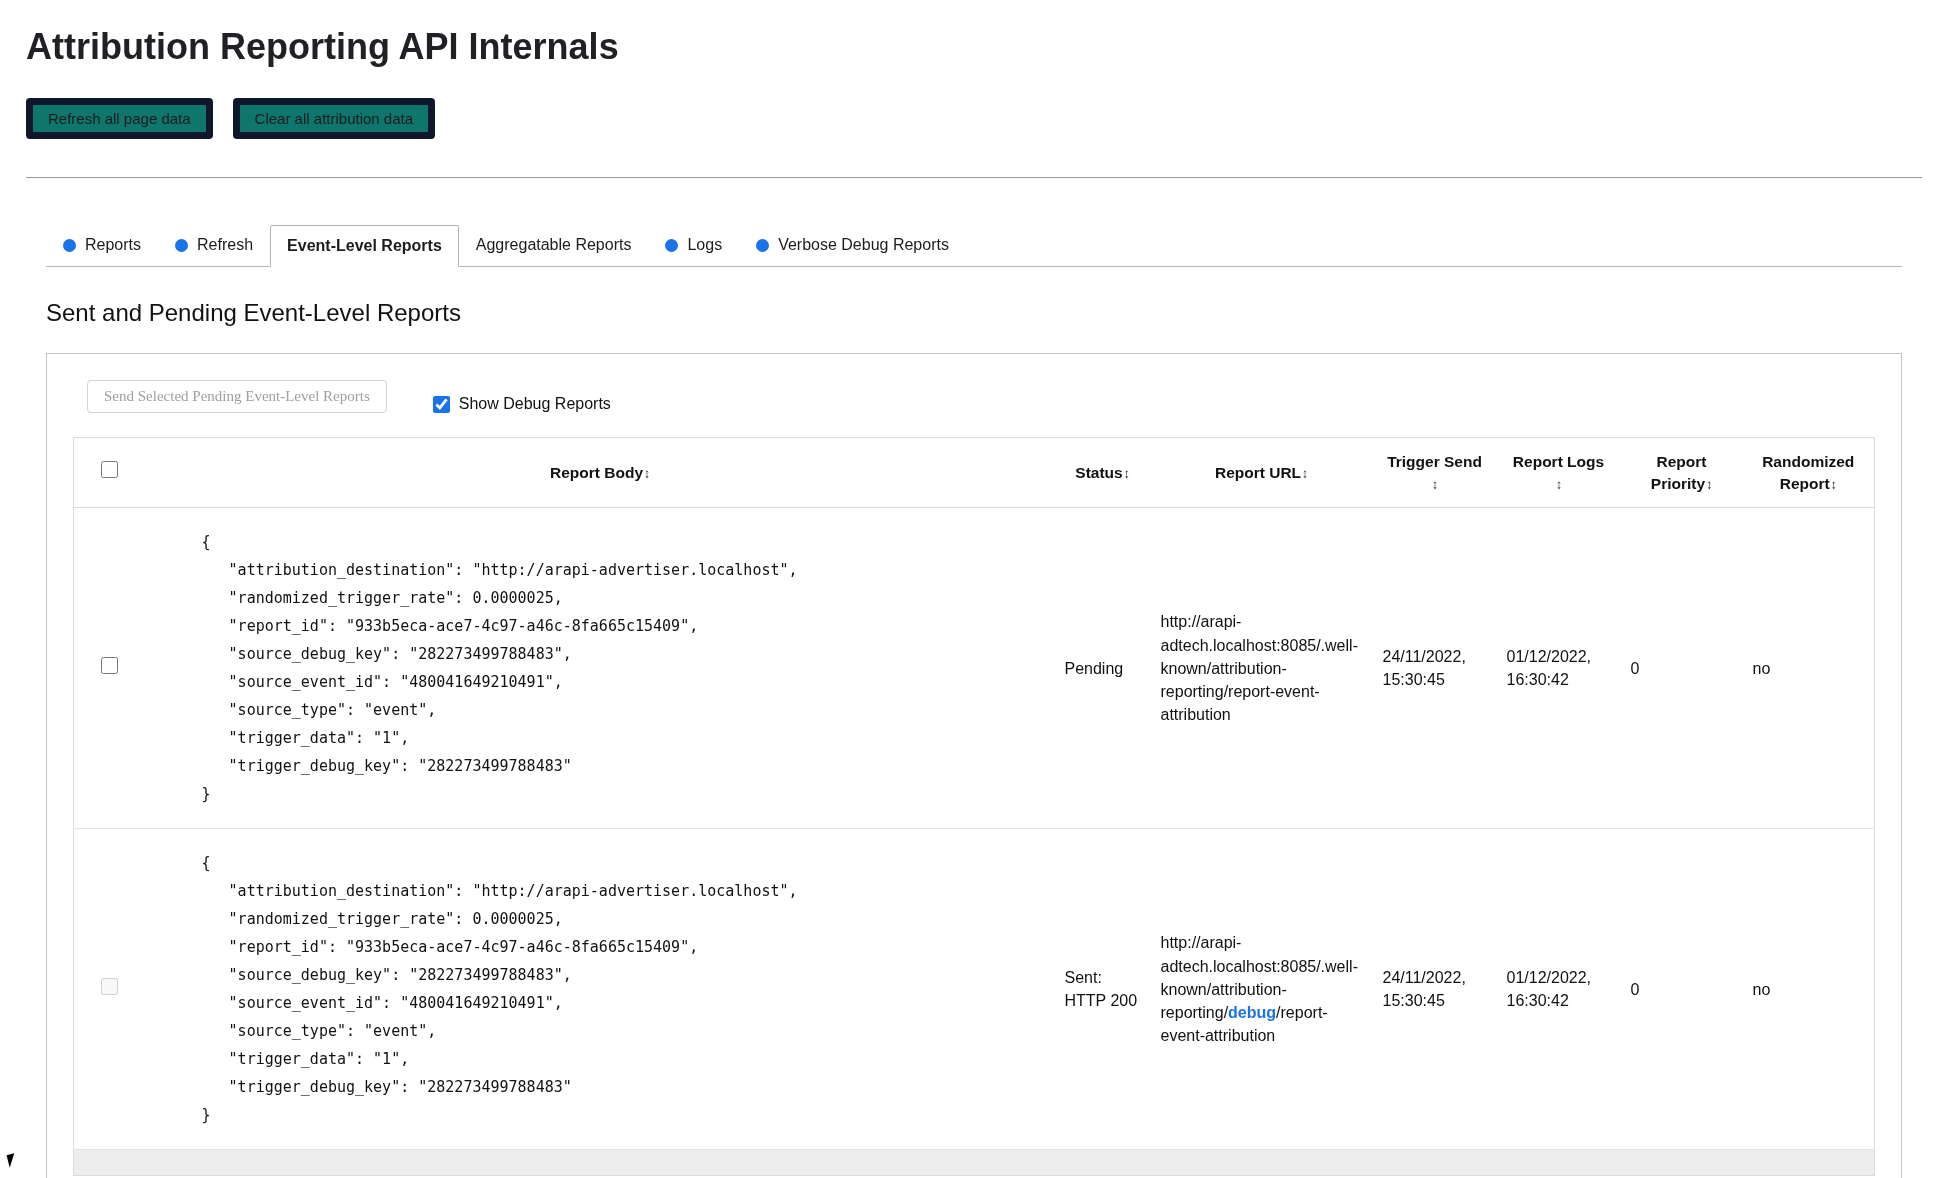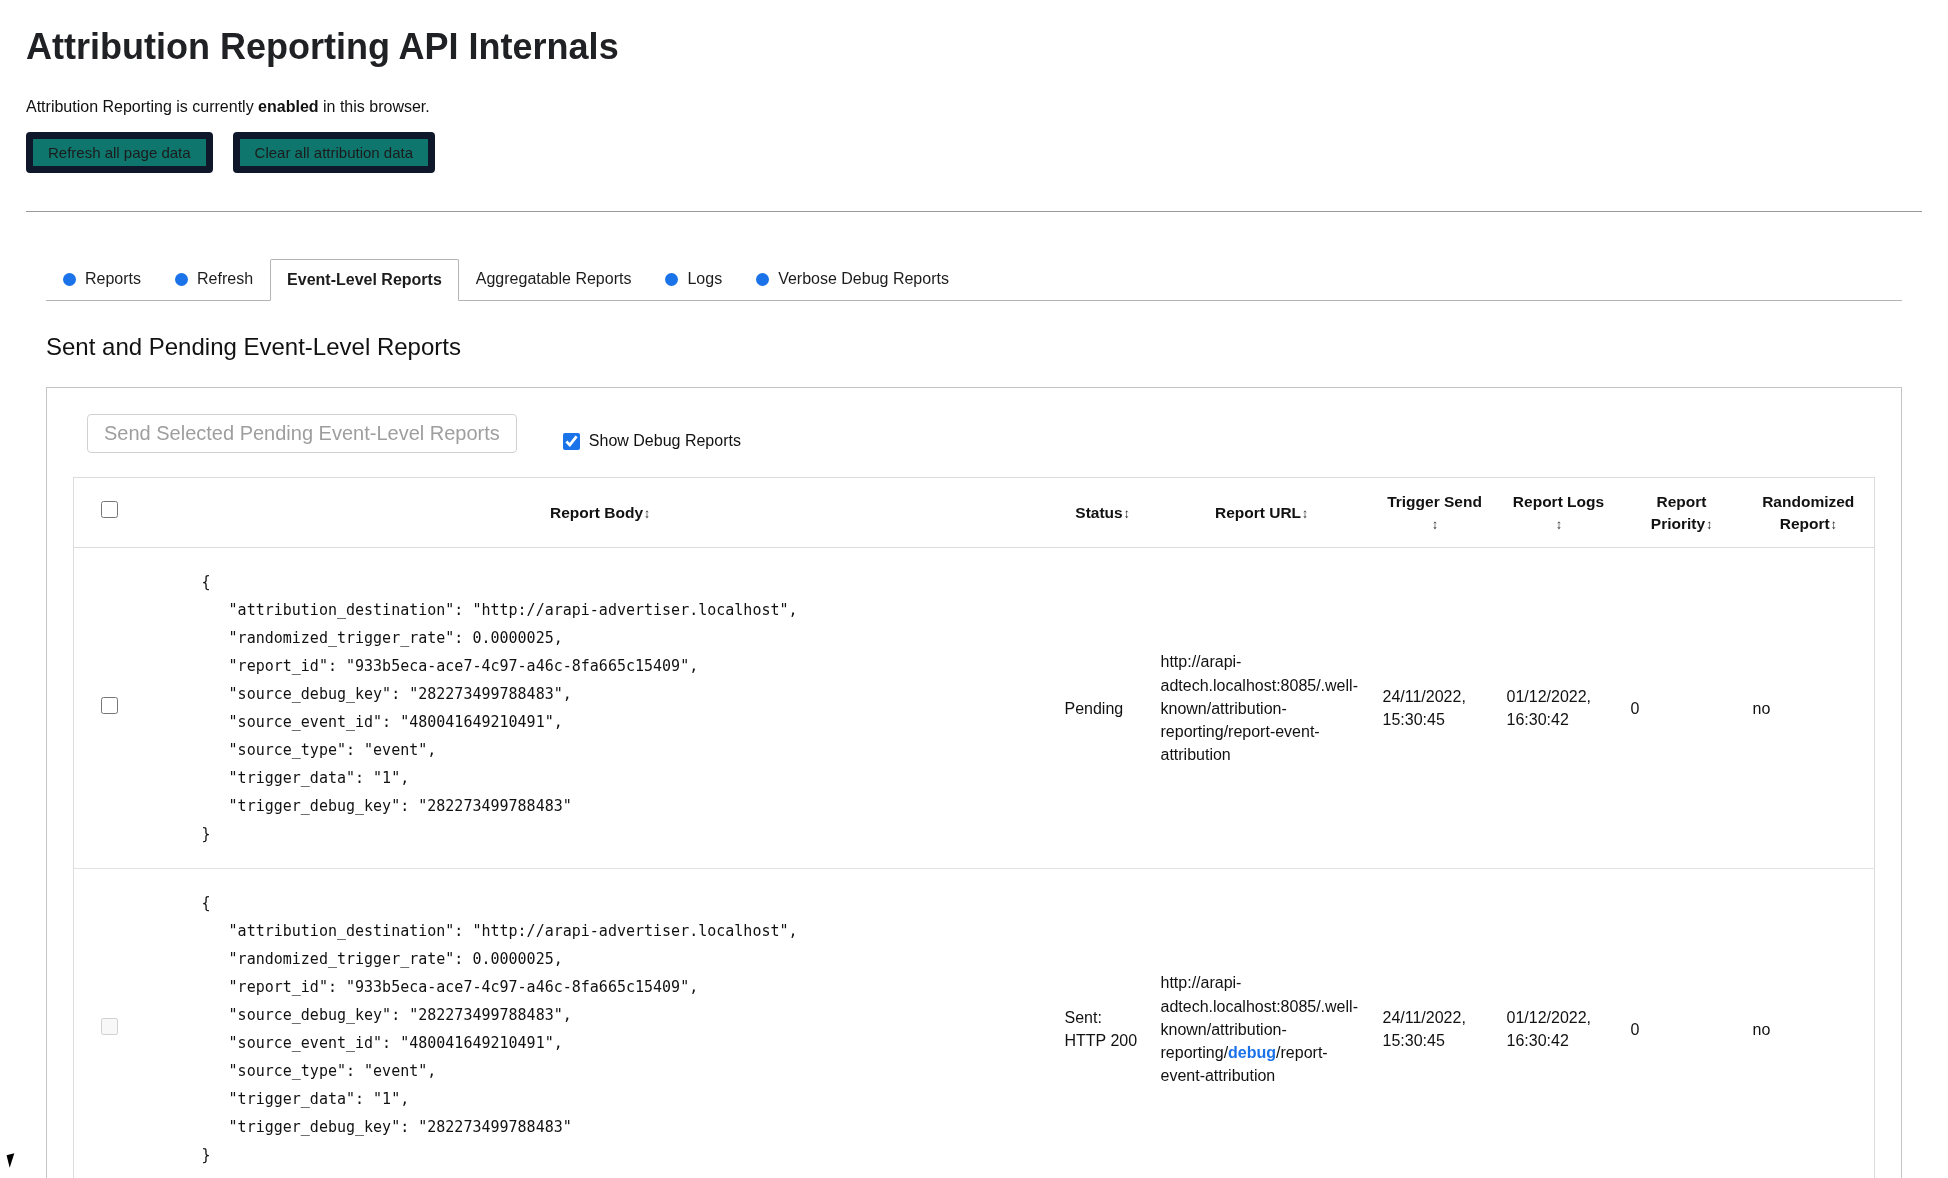--- a/index.html
+++ b/index.html
@@ -71,22 +71,22 @@
 
   
   .panel {
     margin: 0 20px 26px 20px;
     border: 1px solid #c4c4c4;
     padding: 26px 26px 10px 26px;
     background: #fff;
   }
   .panel-toolbar { display: flex; align-items: center; gap: 46px; margin: 0 0 24px 14px; }
   button.send-btn {
-    font-family: Liberation Sans, sans-serif;
-    font-size: 20px;
+    font-family: Liberation Serif, serif;
+    font-size: 15px;
     padding: 7px 16px;
     background: #fff;
     border: 1px solid #d2d2d2;
     border-radius: 4px;
     color: #9e9e9e;
   }
   .debug-toggle { display: flex; align-items: center; gap: 9px; font-size: 16px; cursor: pointer; color: #111; margin-top: 15px; }
 
   input[type="checkbox"] {
     width: 17px; height: 17px;
@@ -162,21 +162,20 @@
     transform: rotate(-14deg);
   }
 </style>
 </head>
 <body>
 
 <div class="page">
 
   <h1>Attribution Reporting API Internals</h1>
 
-  <p class="status"><span>Attribution Reporting is currently </span><b>enabled</b><span> in this browser.</span></p>
 
   <div class="toolbar">
     <button>Refresh all page data</button>
     <button>Clear all attribution data</button>
   </div>
 
   <hr class="divider">
 
   <div class="tabs">
     <div class="tab">

